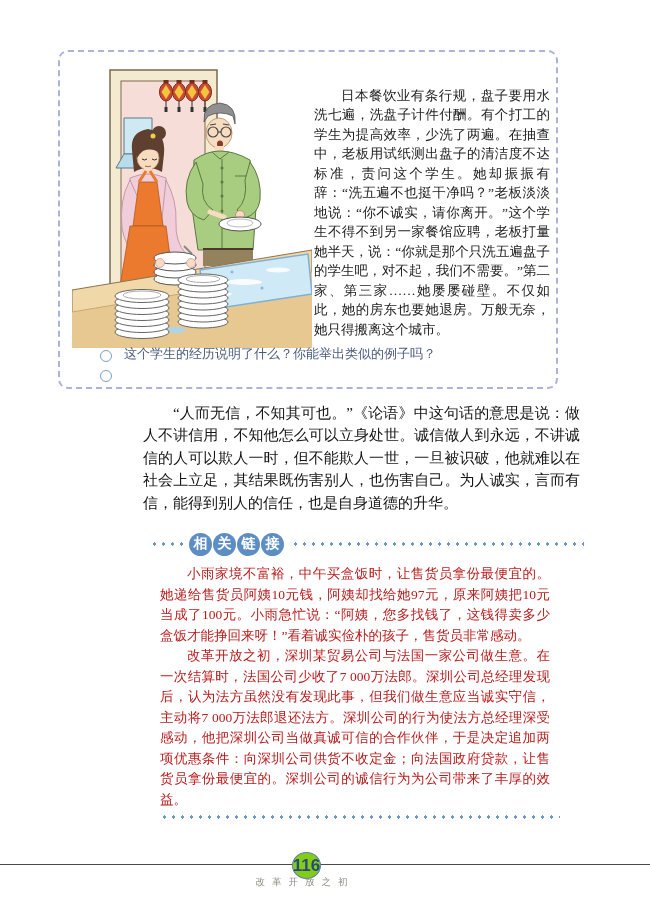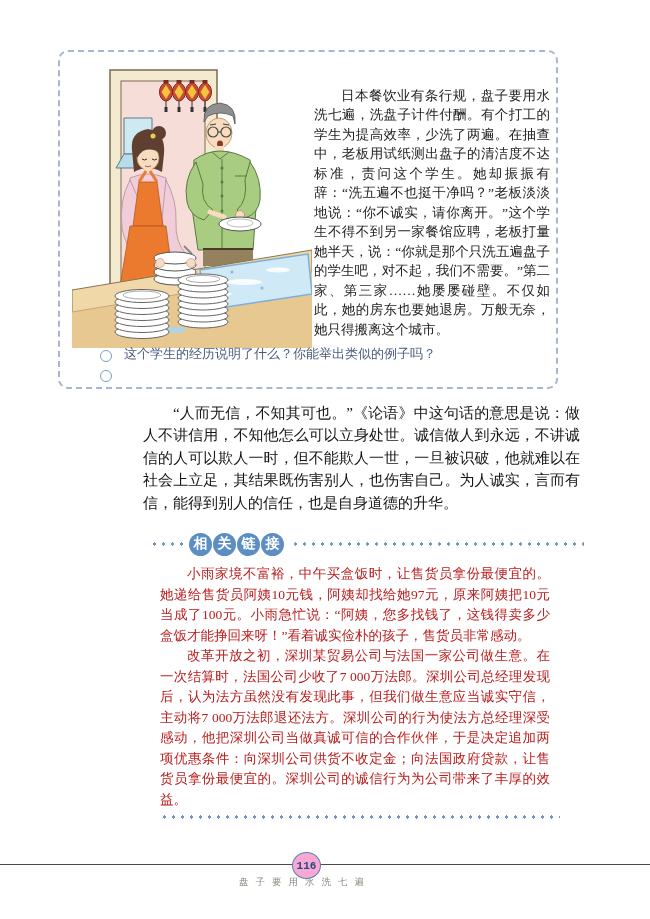--- a/index.html
+++ b/index.html
@@ -49,24 +49,24 @@
     margin:0 0 0 10px;width:390px;
     font-size:13.5px;line-height:20.5px;color:#b91c1c;
     text-align:justify;text-indent:2em;
   }
   .rel-para.first{margin-top:7px;}
   .rel-bottom-dots{width:400px;margin:5px 0 0 10px;}
   
   .footer-line{position:absolute;left:0;top:864px;width:650px;border-top:1px solid #4a4a4a;}
   .page-num{
     position:absolute;left:292px;top:852px;width:27px;height:25px;
-    background:#f9a8d4;border:1.5px solid #5b82ad;border-radius:50%;
-    color:#264a7e;font-size:11px;font-weight:bold;
+    background:#84cc16;border:1.5px solid #5b82ad;border-radius:50%;
+    color:#264a7e;font-size:17px;font-weight:bold;
     display:flex;align-items:center;justify-content:center;
-    font-family:Liberation Mono, monospace;
+    font-family:Liberation Sans, sans-serif;
   }
   .footer-caption{
     position:absolute;left:205px;top:876px;width:200px;text-align:center;
     font-size:9.5px;letter-spacing:7px;color:#8b8b80;
   }
 </style>
 </head>
 <body>
 
 <div class="page">
@@ -240,15 +240,15 @@
       <span class="tc">接</span>
       <span class="dotline dl-right"></span>
     </div>
     <p class="rel-para first">小雨家境不富裕，中午买盒饭时，让售货员拿份最便宜的。她递给售货员阿姨10元钱，阿姨却找给她97元，原来阿姨把10元当成了100元。小雨急忙说：“阿姨，您多找钱了，这钱得卖多少盒饭才能挣回来呀！”看着诚实俭朴的孩子，售货员非常感动。</p>
     <p class="rel-para">改革开放之初，深圳某贸易公司与法国一家公司做生意。在一次结算时，法国公司少收了7 000万法郎。深圳公司总经理发现后，认为法方虽然没有发现此事，但我们做生意应当诚实守信，主动将7 000万法郎退还法方。深圳公司的行为使法方总经理深受感动，他把深圳公司当做真诚可信的合作伙伴，于是决定追加两项优惠条件：向深圳公司供货不收定金；向法国政府贷款，让售货员拿份最便宜的。深圳公司的诚信行为为公司带来了丰厚的效益。</p>
     <div class="dotline rel-bottom-dots"></div>
   </div>
 
   <div class="footer-line"></div>
   <div class="page-num">116</div>
-  <div class="footer-caption">盘子要用水洗七遍</div>
+  <div class="footer-caption">改革开放之初</div>
 
 </div>
 
 </body></html>

